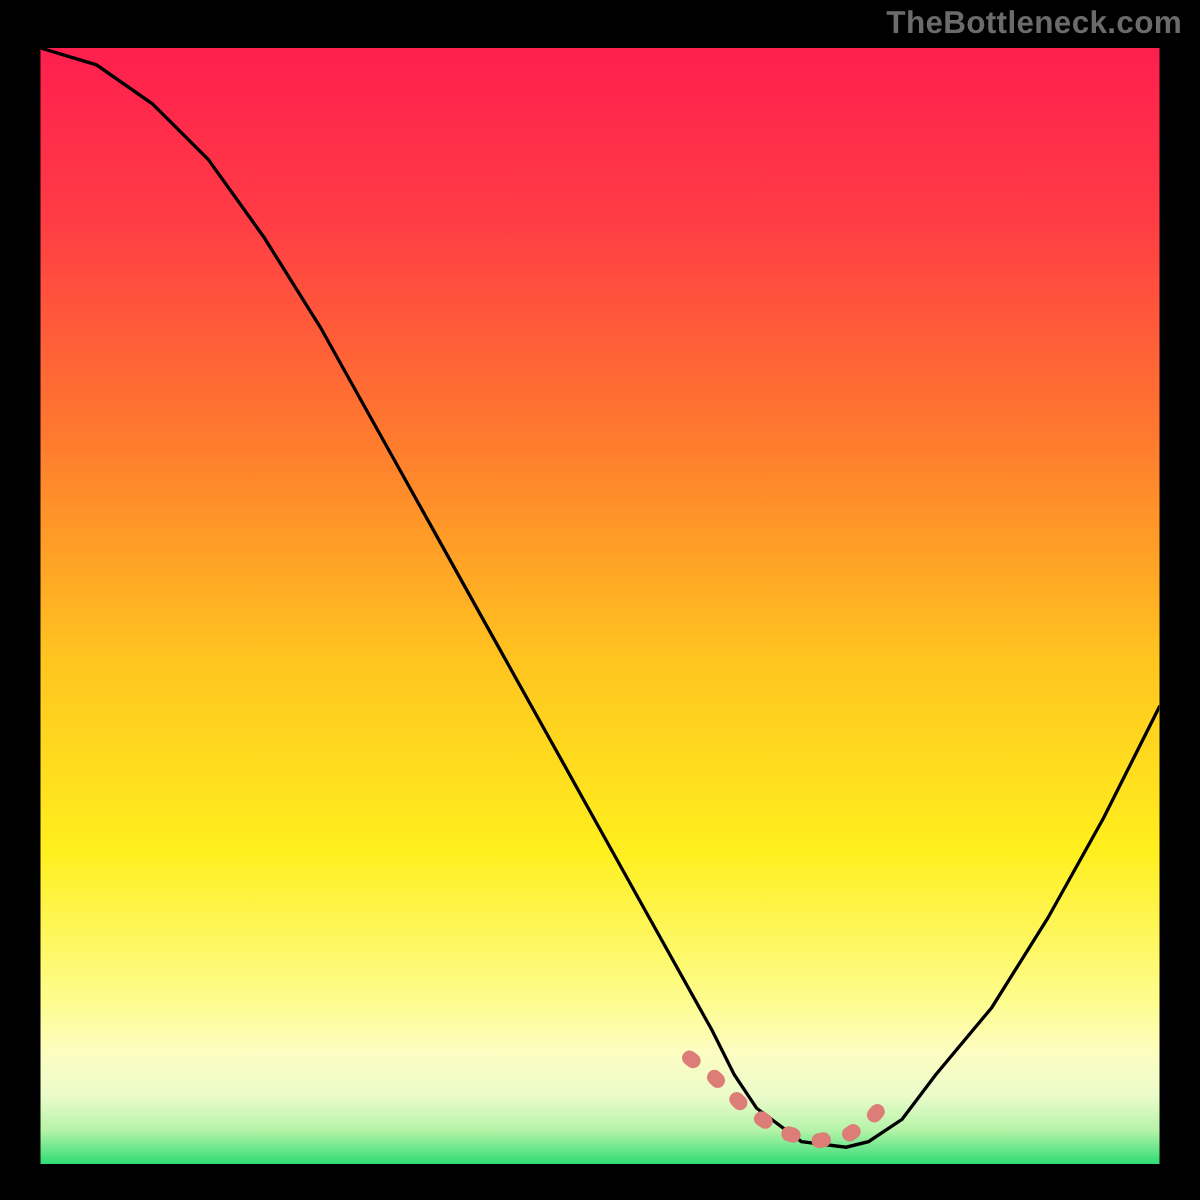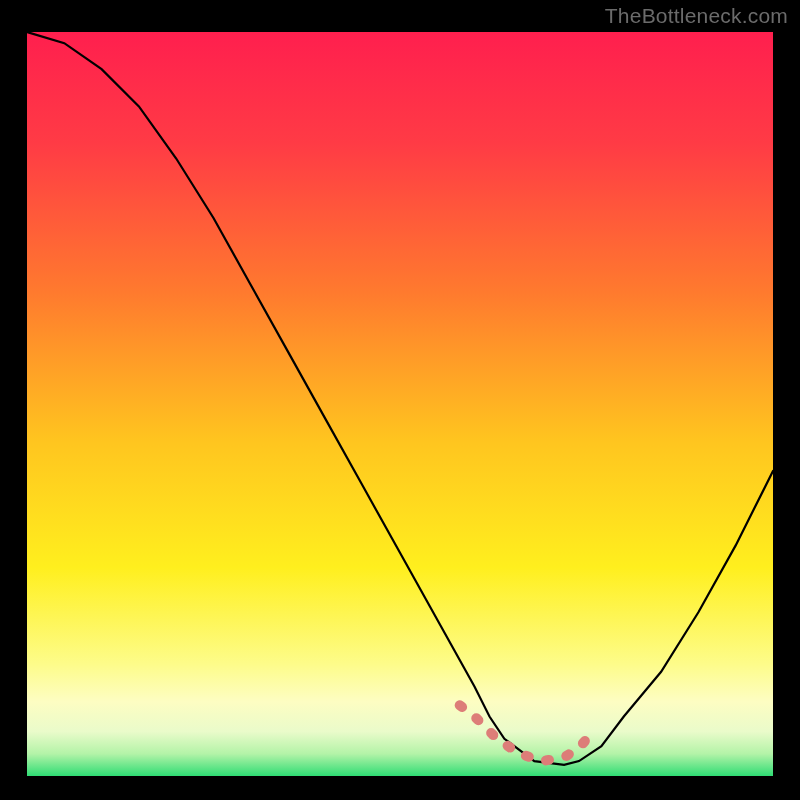--- a/index.html
+++ b/index.html
@@ -18,21 +18,21 @@
     width: 800px;
     height: 800px;
     background: #000;
   }
   .watermark {
     position: absolute;
     top: 4px;
     right: 12px;
     color: #6b6b6b;
     font-size: 21px;
-    font-weight: 400;
+    font-weight: 700;
     letter-spacing: 0.2px;
   }
   svg {
     position: absolute;
     left: 0;
     top: 0;
   }
 </style>
 </head>
 <body>

